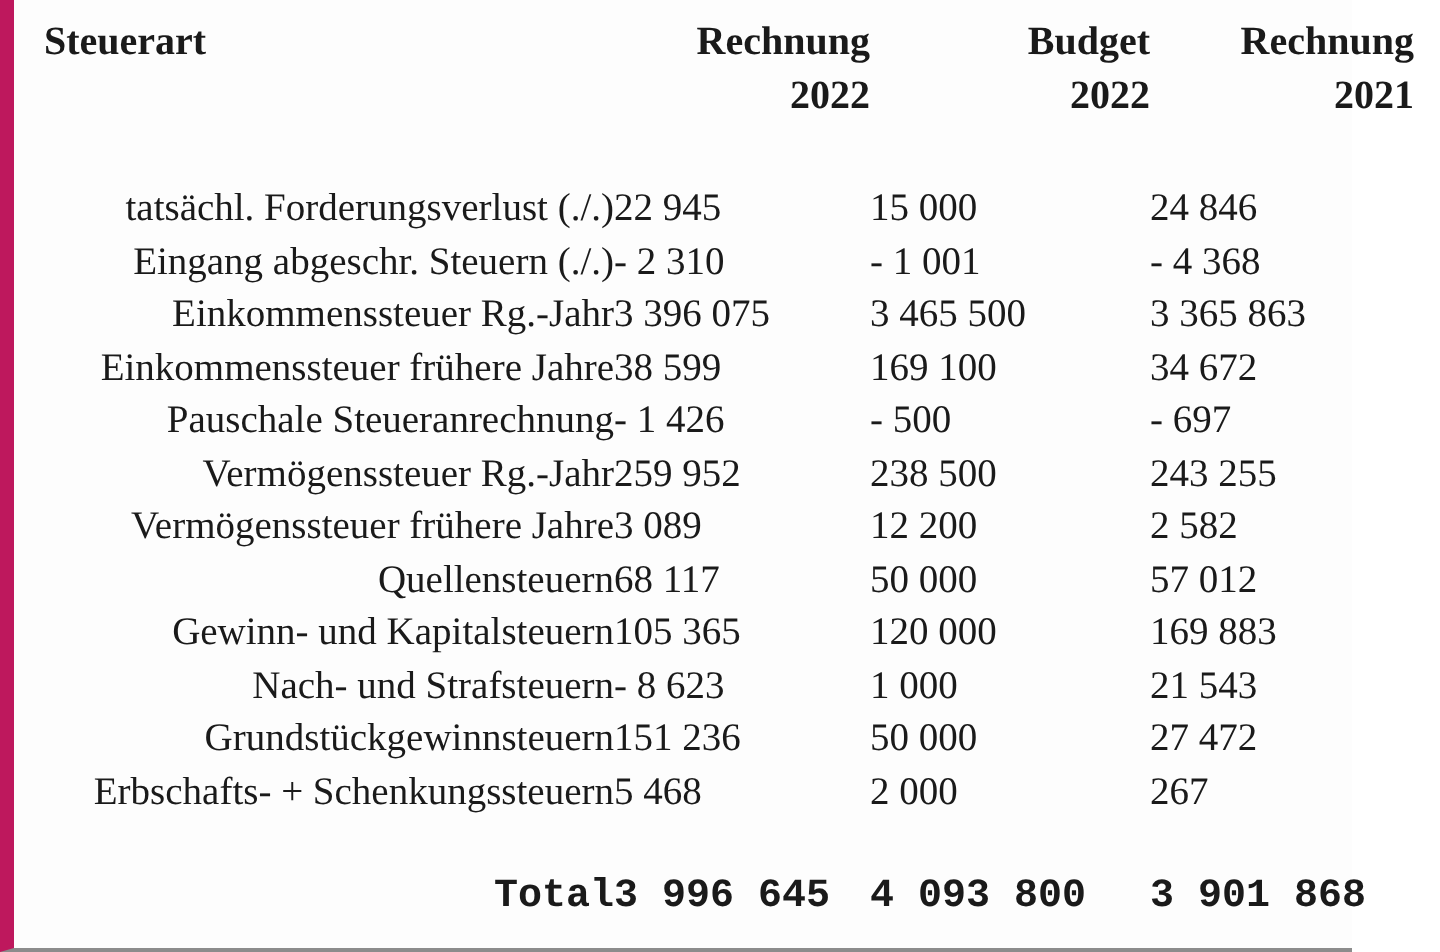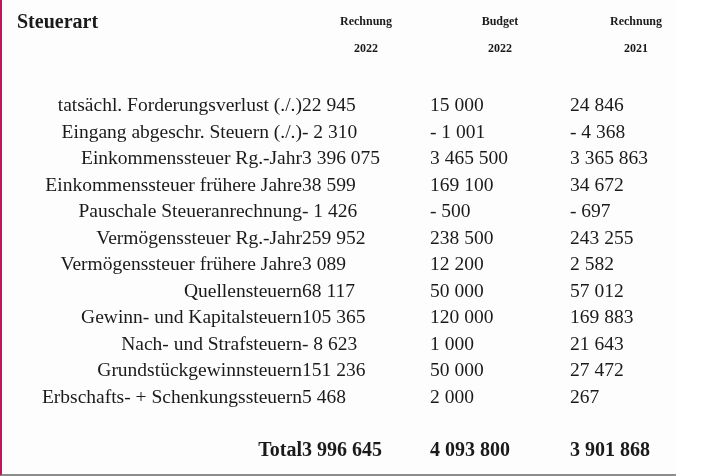--- a/index.html
+++ b/index.html
@@ -15,21 +15,21 @@
     color: #1a1a1a;
     overflow: hidden;
   }
 
   .sheet {
     position: relative;
     box-sizing: border-box;
     width: 676px;
     height: 476px;
     background: #fdfdfd;
-    border-left: 2px solid #be185d;
+    border-left: 7px solid #be185d;
     border-bottom: 2px solid #8c8c8c;
     padding: 0;
   }
 
   table.tax-table {
     width: 720px;
     border-collapse: collapse;
     table-layout: fixed;
     font-size: 19.5px;
   }
@@ -49,25 +49,25 @@
   }
   th.head-label {
     text-align: left;
     padding-left: 15px;
     height: 62px;
     line-height: 27px;
     padding-top: 8px;
     font-size: 20px;
   }
   th.head-num {
-    text-align: center;
+    text-align: right;
     height: 62px;
     line-height: 27px;
     padding-top: 8px;
-    font-size: 12px;
+    font-size: 20px;
   }
   th.head-num .hl1,
   th.head-num .hl2 {
     display: block;
     white-space: nowrap;
   }
   th.head-pad { padding: 0; }
 
   
   tbody td {
@@ -94,20 +94,21 @@
   tr.gap-row td {
     height: 24px;
     line-height: 24px;
   }
 
   tr.total-row td {
     font-weight: bold;
     font-size: 20px;
     height: 30px;
     line-height: 30px;
+    font-family: Liberation Mono, monospace;
   }
 </style>
 </head>
 <body>
 
 <div class="sheet">
   <table class="tax-table">
     <colgroup>
       <col class="c-label">
       <col class="c-v1">
@@ -202,21 +203,21 @@
           <td class="cell-label">Gewinn- und Kapitalsteuern</td>
           <td class="cell-num">105 365</td>
           <td class="cell-num">120 000</td>
           <td class="cell-num">169 883</td>
           <td class="cell-pad"></td>
         </tr>
         <tr>
           <td class="cell-label">Nach- und Strafsteuern</td>
           <td class="cell-num">- 8 623</td>
           <td class="cell-num">1 000</td>
-          <td class="cell-num">21 643</td>
+          <td class="cell-num">21 543</td>
           <td class="cell-pad"></td>
         </tr>
         <tr>
           <td class="cell-label">Grundstückgewinnsteuern</td>
           <td class="cell-num">151 236</td>
           <td class="cell-num">50 000</td>
           <td class="cell-num">27 472</td>
           <td class="cell-pad"></td>
         </tr>
         <tr>

